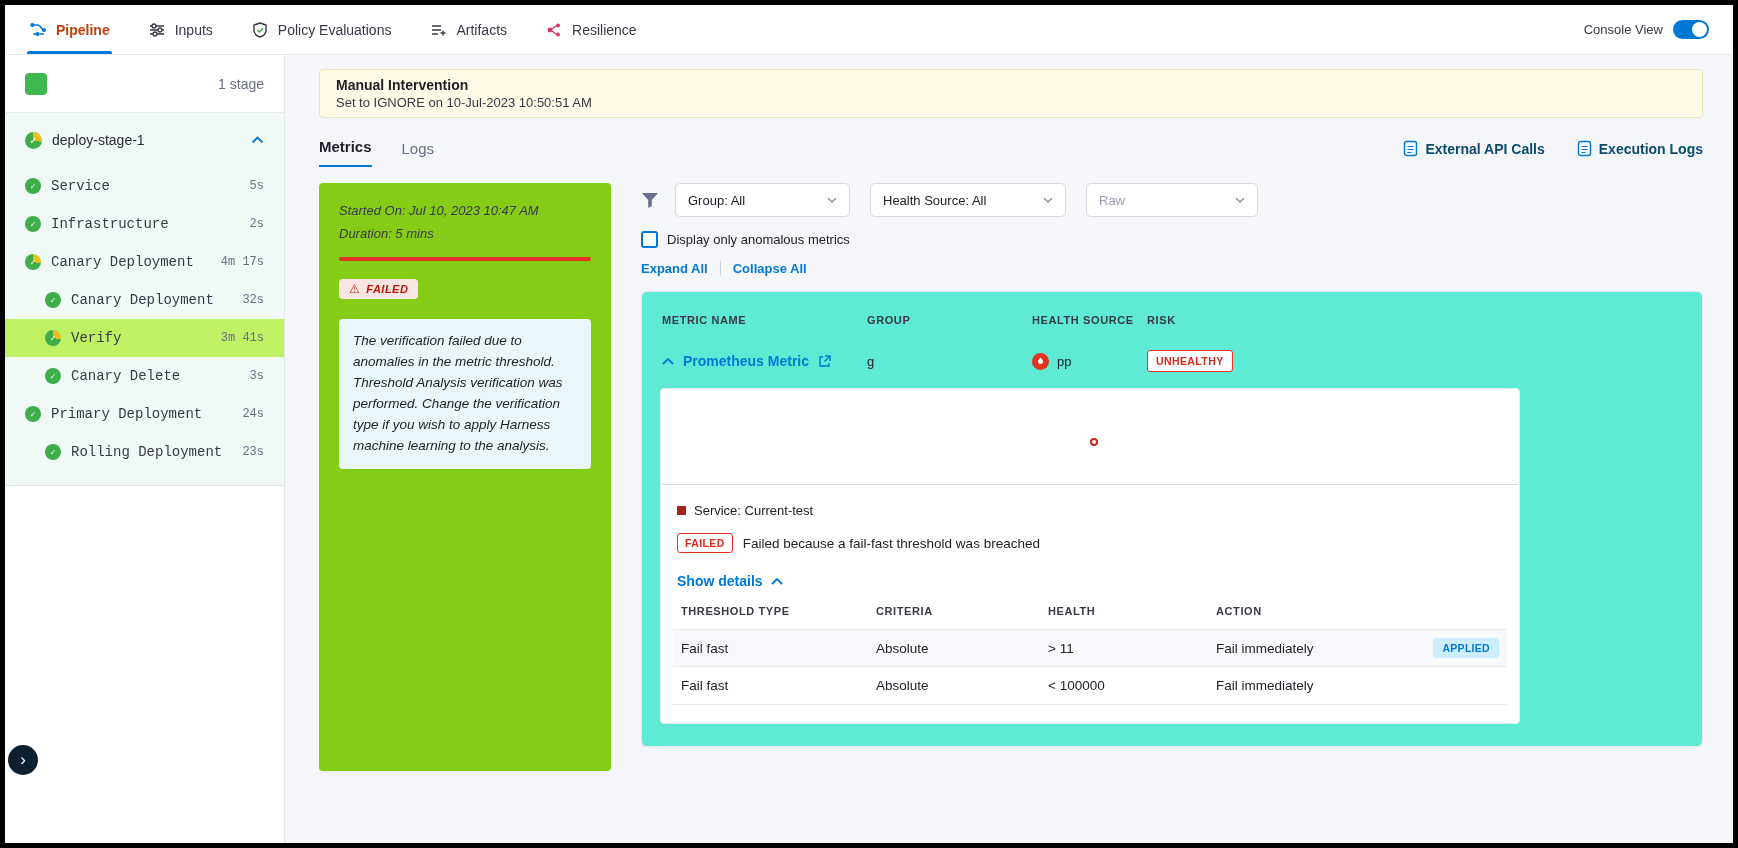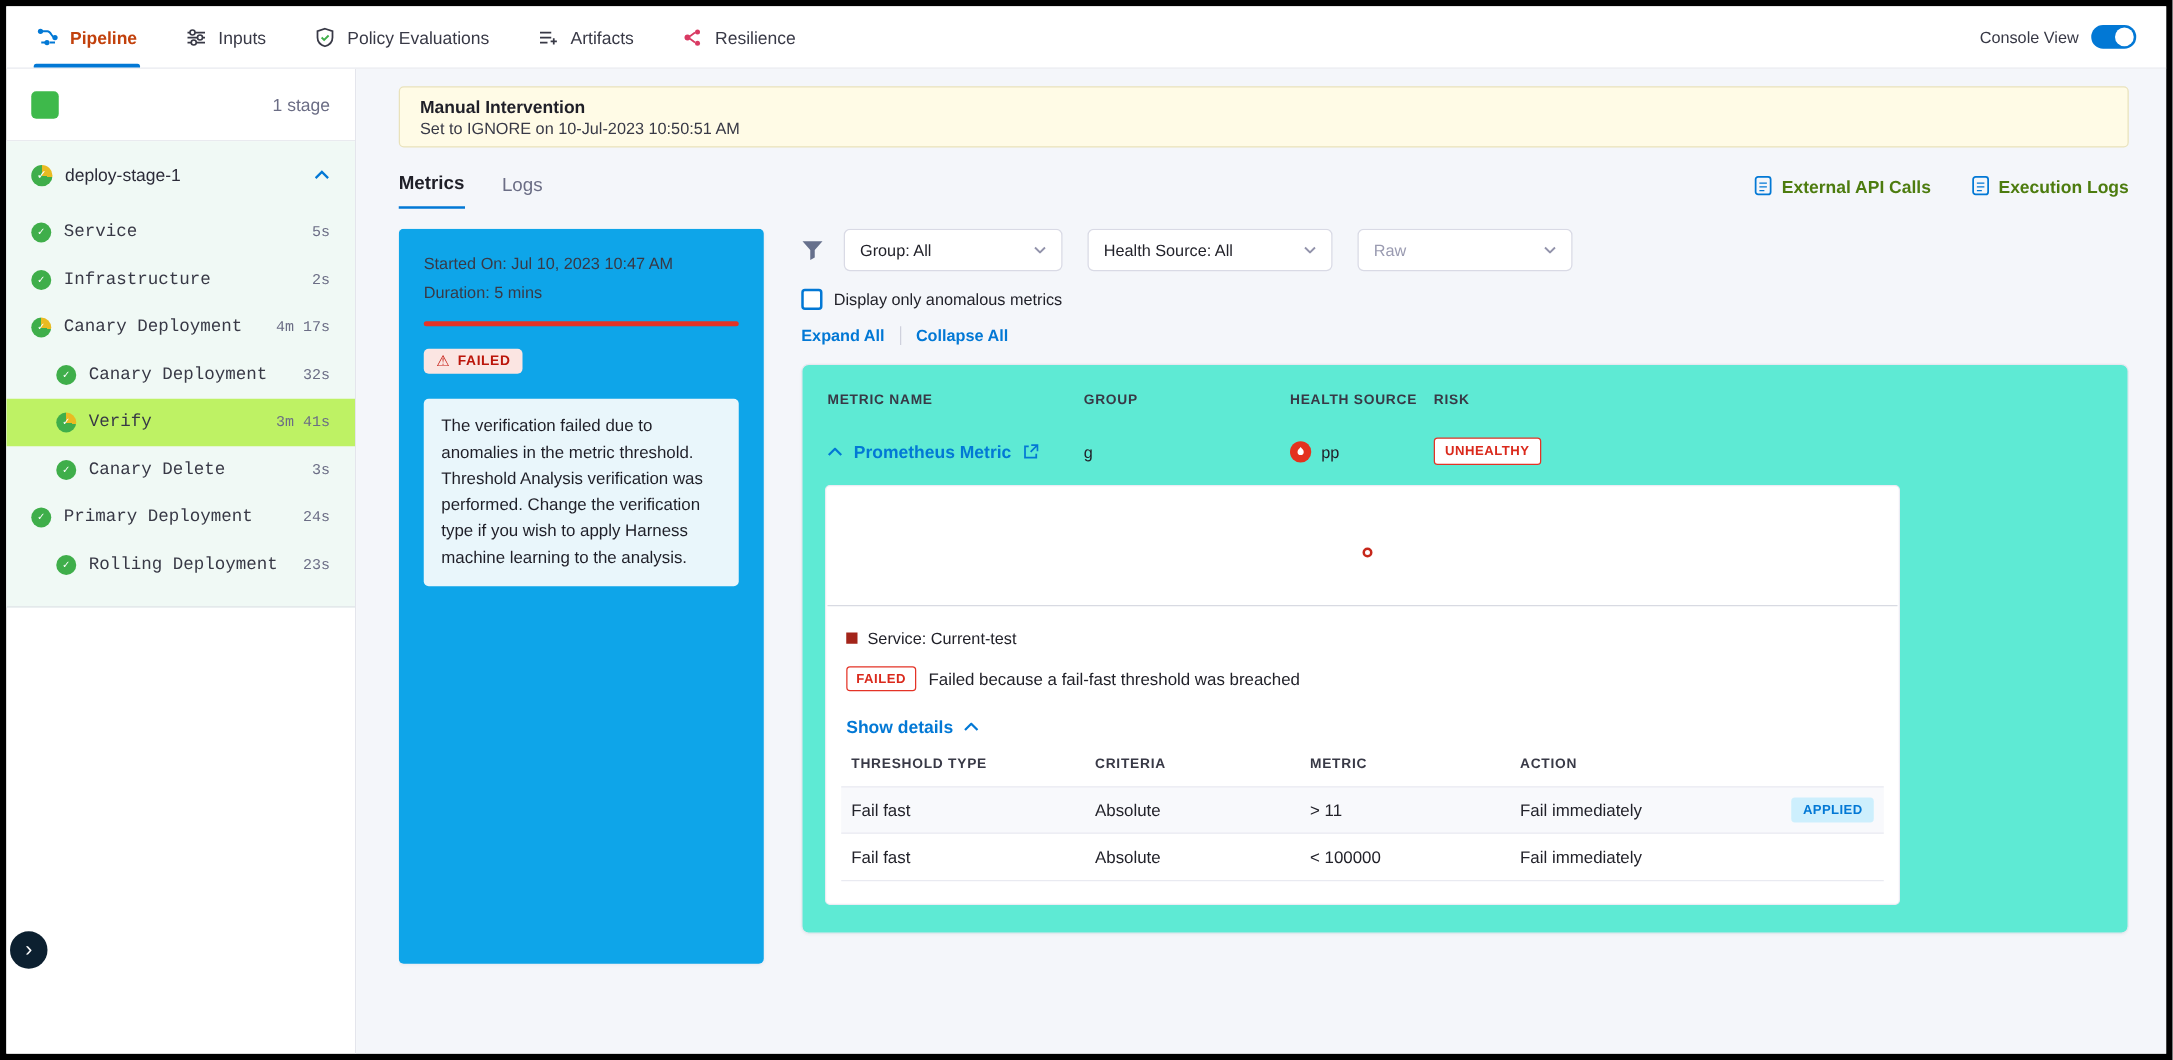--- a/index.html
+++ b/index.html
@@ -69,28 +69,29 @@
     padding: 7px 16px; flex-shrink: 0;
   }
   .banner-title { font-size: 14px; font-weight: 700; color: #1f1f28; }
   .banner-sub { font-size: 13px; color: #383946; margin-top: 2px; }
 
   .tabs-row { margin: 20px 30px 0 34px; display: flex; align-items: flex-end; flex-shrink: 0; }
   .ctab { font-size: 15px; color: #6b6d85; padding-bottom: 10px; cursor: pointer; }
   .ctab.active { color: #1f1f28; font-weight: 700; border-bottom: 2px solid #0278d5; }
   .ctab + .ctab { margin-left: 30px; }
   .top-links { margin-left: auto; display: flex; gap: 32px; padding-bottom: 10px; }
-  .tl { display: flex; align-items: center; gap: 7px; color: #4d7c0f; font-size: 14px; font-weight: 700; cursor: pointer; }
+  .tl { display: flex; align-items: center; gap: 7px; color: #0c4a6e; font-size: 14px; font-weight: 700; cursor: pointer; }
 
   .content { flex: 1; display: flex; gap: 30px; margin: 16px 30px 0 34px; overflow: hidden; }
 
   .summary-card {
     width: 292px; flex-shrink: 0; height: 588px;
-    background: #0ea5e9; border-radius: 4px; padding: 20px;
+    background: #84cc16; border-radius: 4px; padding: 20px;
     box-shadow: 0 1px 3px rgba(40,41,61,.06);
+    font-style: italic;
   }
   .meta-line { font-size: 13px; color: #383946; margin-bottom: 8px; }
   .red-bar { height: 4px; background: #e43326; border-radius: 2px; margin: 16px 0; }
   .failed-chip {
     display: inline-flex; align-items: center; gap: 6px;
     background: #fbe5e2; color: #bb150a;
     font-size: 11px; font-weight: 700; letter-spacing: .5px;
     padding: 4px 10px; border-radius: 4px; margin-top: 2px;
   }
   .warn-glyph { color: #c4180f; font-size: 12px; line-height: 1; }
@@ -424,21 +425,21 @@
                 <span>Show details</span>
                 <svg width="12" height="7" viewBox="0 0 12 7">
                     <path d="M1 6l5-5 5 5" stroke="#0278d5" stroke-width="1.8" fill="none"></path>
                   </svg>
               </div>
 
               <div class="th-table">
                 <div class="gridT th-head">
                   <span>THRESHOLD TYPE</span>
                   <span>CRITERIA</span>
-                  <span>METRIC</span>
+                  <span>HEALTH</span>
                   <span>ACTION</span>
                 </div>
                 <div class="gridT th-row first">
                   <span>Fail fast</span>
                   <span>Absolute</span>
                   <span>&gt; 11</span>
                   <div class="action-cell">
                     <span>Fail immediately</span>
                     <span class="applied-badge">APPLIED</span>
                   </div>

